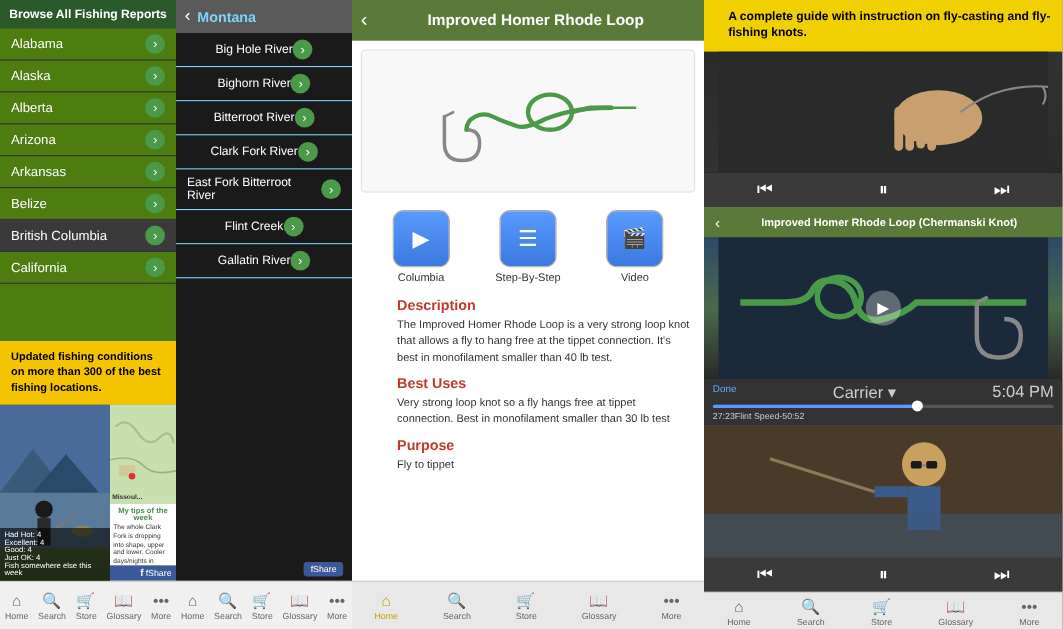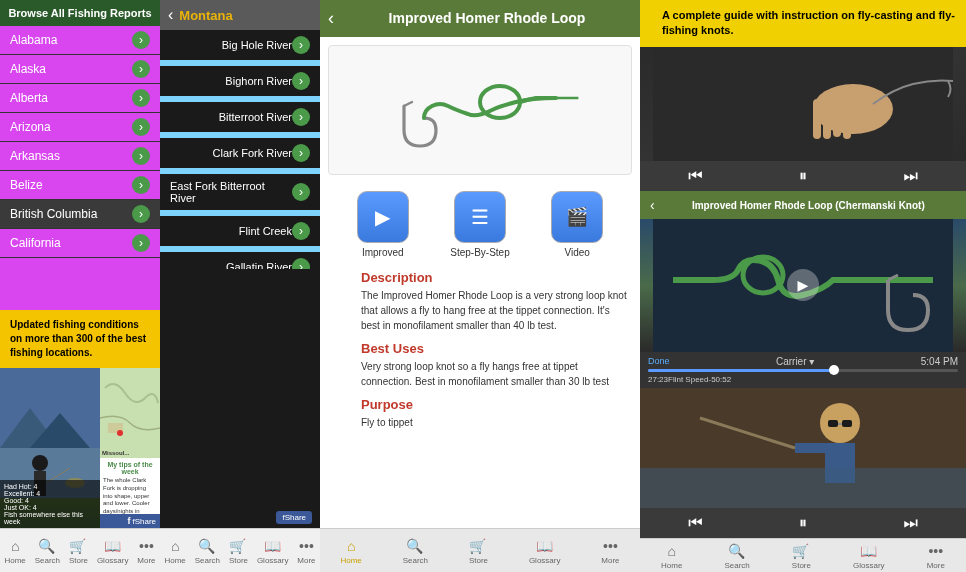--- a/index.html
+++ b/index.html
@@ -1,19 +1,19 @@
 <!DOCTYPE html>
 <html><head>
   <meta charset="utf-8">
   <style>
     * { margin: 0; padding: 0; box-sizing: border-box; }
     body { width: 966px; height: 572px; overflow: hidden; font-family: Arial, sans-serif; display: flex; }
 
     
-    .panel1 { width: 160px; height: 572px; background: #d946ef; display: flex; flex-direction: column; flex-shrink: 0; }
+    .panel1 { width: 160px; height: 572px; background: #4d7c0f; display: flex; flex-direction: column; flex-shrink: 0; }
     .panel1-header { background: #2a5a2a; padding: 6px 8px; text-align: center; }
     .panel1-header-text { color: #fff; font-size: 11px; font-weight: bold; line-height: 1.3; }
     .panel1-list { flex: 1; overflow: hidden; }
     .panel1-item { display: flex; align-items: center; justify-content: space-between; padding: 5px 10px; border-bottom: 1px solid #333; }
     .panel1-item.selected { background: #3a3a3a; }
     .panel1-item-text { color: #fff; font-size: 12px; }
     .panel1-item-icon { width: 18px; height: 18px; background: #4a9a4a; border-radius: 9px; display: flex; align-items: center; justify-content: center; }
     .panel1-item-icon::after { content: '›'; color: #fff; font-size: 12px; }
     .panel1-yellow-banner { background: #f5c400; padding: 8px 10px; }
     .panel1-yellow-text { color: #000; font-size: 10px; font-weight: bold; line-height: 1.4; }
@@ -30,23 +30,23 @@
     .bottom-nav-item { display: flex; flex-direction: column; align-items: center; gap: 2px; }
     .bottom-nav-icon { font-size: 14px; color: #666; }
     .bottom-nav-icon.active { color: #c8a000; }
     .bottom-nav-label { font-size: 8px; color: #666; }
     .bottom-nav-label.active { color: #c8a000; }
 
     
     .panel2 { width: 160px; height: 572px; background: #1a1a1a; display: flex; flex-direction: column; flex-shrink: 0; }
     .panel2-header { background: #5a5a5a; padding: 6px 8px; display: flex; align-items: center; gap: 6px; }
     .back-arrow { color: #fff; font-size: 16px; }
-    .panel2-title { color: #eab308; font-size: 13px; font-weight: bold; }
+    .panel2-title { color: #7dd3fc; font-size: 13px; font-weight: bold; }
     .panel2-list { flex: 1; overflow: hidden; }
-    .panel2-item { display: flex; align-items: center; justify-content: flex-end; padding: 6px 10px; border-bottom: 6px solid #7dd3fc; }
+    .panel2-item { display: flex; align-items: center; justify-content: center; padding: 6px 10px; border-bottom: 1px solid #7dd3fc; }
     .panel2-item-text { color: #fff; font-size: 11px; }
     .panel2-item-icon { width: 18px; height: 18px; background: #4a9a4a; border-radius: 9px; display: flex; align-items: center; justify-content: center; }
     .panel2-item-icon::after { content: '›'; color: #fff; font-size: 12px; }
 
     
     .panel3 { width: 320px; height: 572px; background: #fff; display: flex; flex-direction: column; flex-shrink: 0; }
     .panel3-header { background: #5a7a3a; padding: 8px; text-align: center; display: flex; align-items: center; }
     .panel3-back { color: #fff; font-size: 18px; margin-right: 8px; }
     .panel3-title { color: #fff; font-size: 14px; font-weight: bold; text-align: center; flex: 1; line-height: 1.3; }
     .panel3-content { flex: 1; overflow: hidden; padding: 0; }
@@ -77,21 +77,21 @@
     .play-btn { width: 32px; height: 32px; border-radius: 50%; background: rgba(255,255,255,0.3); display: flex; align-items: center; justify-content: center; }
     .play-icon { color: #fff; font-size: 14px; }
     .panel4-progress { background: #333; padding: 4px 8px; }
     .progress-bar { height: 3px; background: #555; border-radius: 2px; position: relative; margin-bottom: 3px; }
     .progress-fill { height: 3px; background: #5a9aff; border-radius: 2px; width: 60%; }
     .progress-knob { position: absolute; top: -4px; left: 60%; width: 10px; height: 10px; background: #fff; border-radius: 50%; transform: translateX(-50%); }
     .progress-times { display: flex; }
     .progress-time { color: #ccc; font-size: 8px; }
     .progress-status { display: flex; justify-content: space-between; margin-bottom: 2px; }
     .progress-done { color: #5aafff; font-size: 9px; }
-    .progress-carrier { color: #ccc; font-size: 10px; }
+    .progress-carrier { color: #ccc; font-size: 15px; }
     .panel4-person-video { height: 120px; background: linear-gradient(180deg, #8a7a5a 0%, #6a5a3a 40%, #4a4a4a 100%); position: relative; }
     .panel4-controls2 { background: #3a3a3a; padding: 6px 0; display: flex; justify-content: space-around; align-items: center; }
     .panel4-nav { display: flex; align-items: center; justify-content: space-around; background: #e8e8e8; border-top: 1px solid #ccc; padding: 4px 0 2px; height: 44px; }
     .panel1-share-bar { background: #3b5998; display: flex; align-items: center; justify-content: flex-end; padding: 2px 4px; }
     .f-icon { color: #fff; font-size: 9px; font-weight: bold; margin-right: 2px; }
     .share-text { color: #fff; font-size: 8px; }
   </style>
 </head>
 <body>
 
@@ -284,21 +284,21 @@
         <path d="M175,45 Q185,42 195,40 L220,40" stroke="#4a9a4a" stroke-width="5" fill="none"></path>
 
         <line x1="220" y1="40" x2="248" y2="40" stroke="#4a9a4a" stroke-width="3"></line>
       </svg>
     </div>
     <div class="panel3-icons">
       <div class="panel3-icon-item">
         <div class="panel3-icon-box" style="background:linear-gradient(180deg,#5a9aff 0%,#3a7adf 100%);">
           <span style="color:#fff;font-size:20px;">▶</span>
         </div>
-        <span class="panel3-icon-label">Improved</span>
+        <span class="panel3-icon-label">Columbia</span>
       </div>
       <div class="panel3-icon-item">
         <div class="panel3-icon-box" style="background:linear-gradient(180deg,#5a9aff 0%,#3a7adf 100%);">
           <span style="color:#fff;font-size:20px;">☰</span>
         </div>
         <span class="panel3-icon-label">Step-By-Step</span>
       </div>
       <div class="panel3-icon-item">
         <div class="panel3-icon-box" style="background:linear-gradient(180deg,#5a9aff 0%,#3a7adf 100%);">
           <span style="color:#fff;font-size:18px;">🎬</span>

